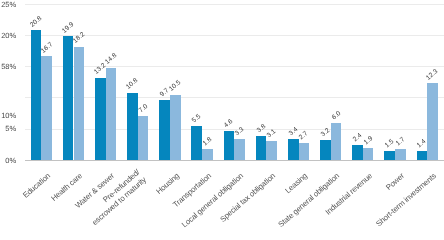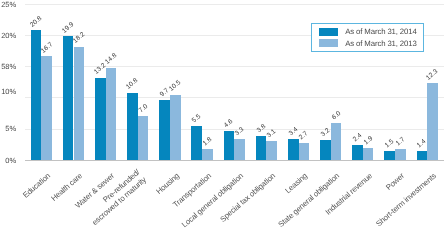--- a/index.html
+++ b/index.html
@@ -34,21 +34,21 @@
 <body>
 
 <div id="chart">
 
   <div id="plot">
       <div class="axisline" style="top: 159.6px;"></div>
       <div class="ytick" style="top: 155.6px;">0%</div>
       <div class="gridline" style="top: 129px;"></div>
       <div class="ytick" style="top: 124.46px;">5%</div>
       <div class="gridline" style="top: 97px;"></div>
-      <div class="ytick" style="top: 87px;">10%</div>
+      <div class="ytick" style="top: 111px;">10%</div>
       <div class="gridline" style="top: 66px;"></div>
       <div class="ytick" style="top: 62.18px;">58%</div>
       <div class="gridline" style="top: 35px;"></div>
       <div class="ytick" style="top: 31.04px;">20%</div>
       <div class="gridline" style="top: 4px;"></div>
       <div class="ytick" style="top: -0.0999999px;">25%</div>
       <div class="bar s0" style="left: 30.7px; top: 30.4576px; width: 10.65px; height: 129.542px; background: rgb(5, 134, 190);"></div>
       <div class="vlabelanchor" style="left: 43.9386px; top: 20.9858px;">
         <div class="vlabel">20.8</div>
       </div>
@@ -213,24 +213,14 @@
           <div>Power</div>
         </div>
       </div>
       <div class="xlabelanchor" style="left: 437.8px; top: 177.5px;">
         <div class="xlabel">
           <div>Short-term investments</div>
         </div>
       </div>
     </div>
 
-  <div id="legend">
-    <div class="lgrow r0">
-      <div class="lgsw" style="background: rgb(5, 134, 190);"></div>
-      <div class="lgtx">As of March 31, 2014</div>
-    </div>
-    <div class="lgrow r1">
-      <div class="lgsw" style="background: rgb(139, 184, 221);"></div>
-      <div class="lgtx">As of March 31, 2013</div>
-    </div>
-  </div>
 
 </div>
 
 </body></html>

